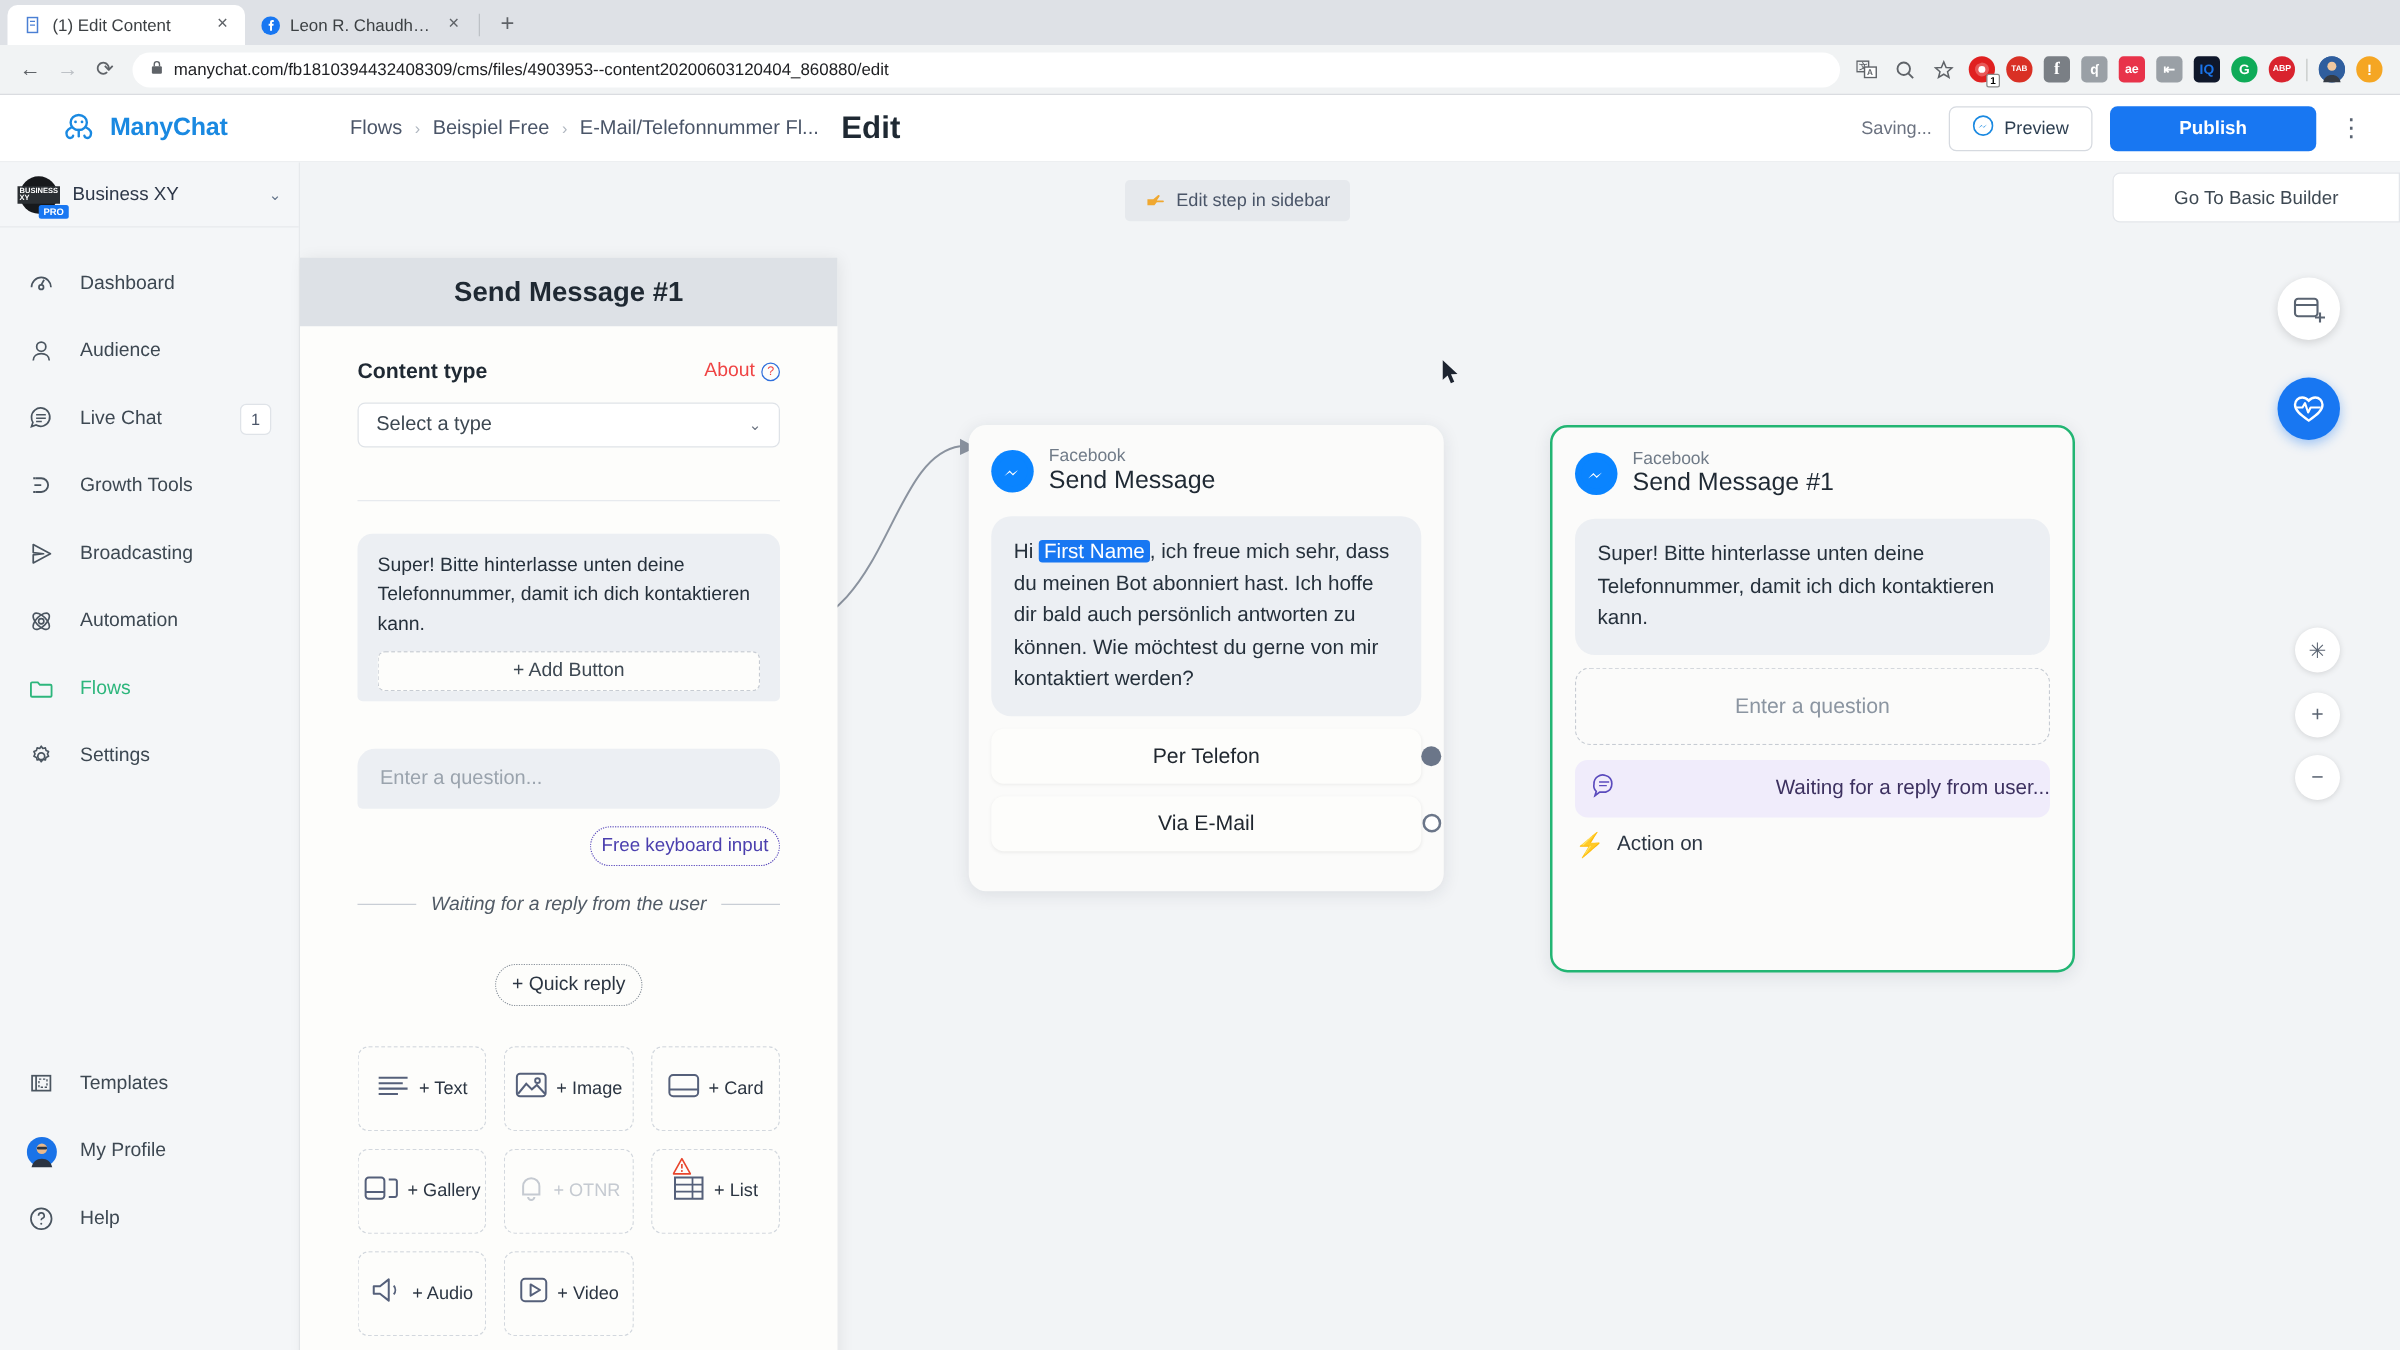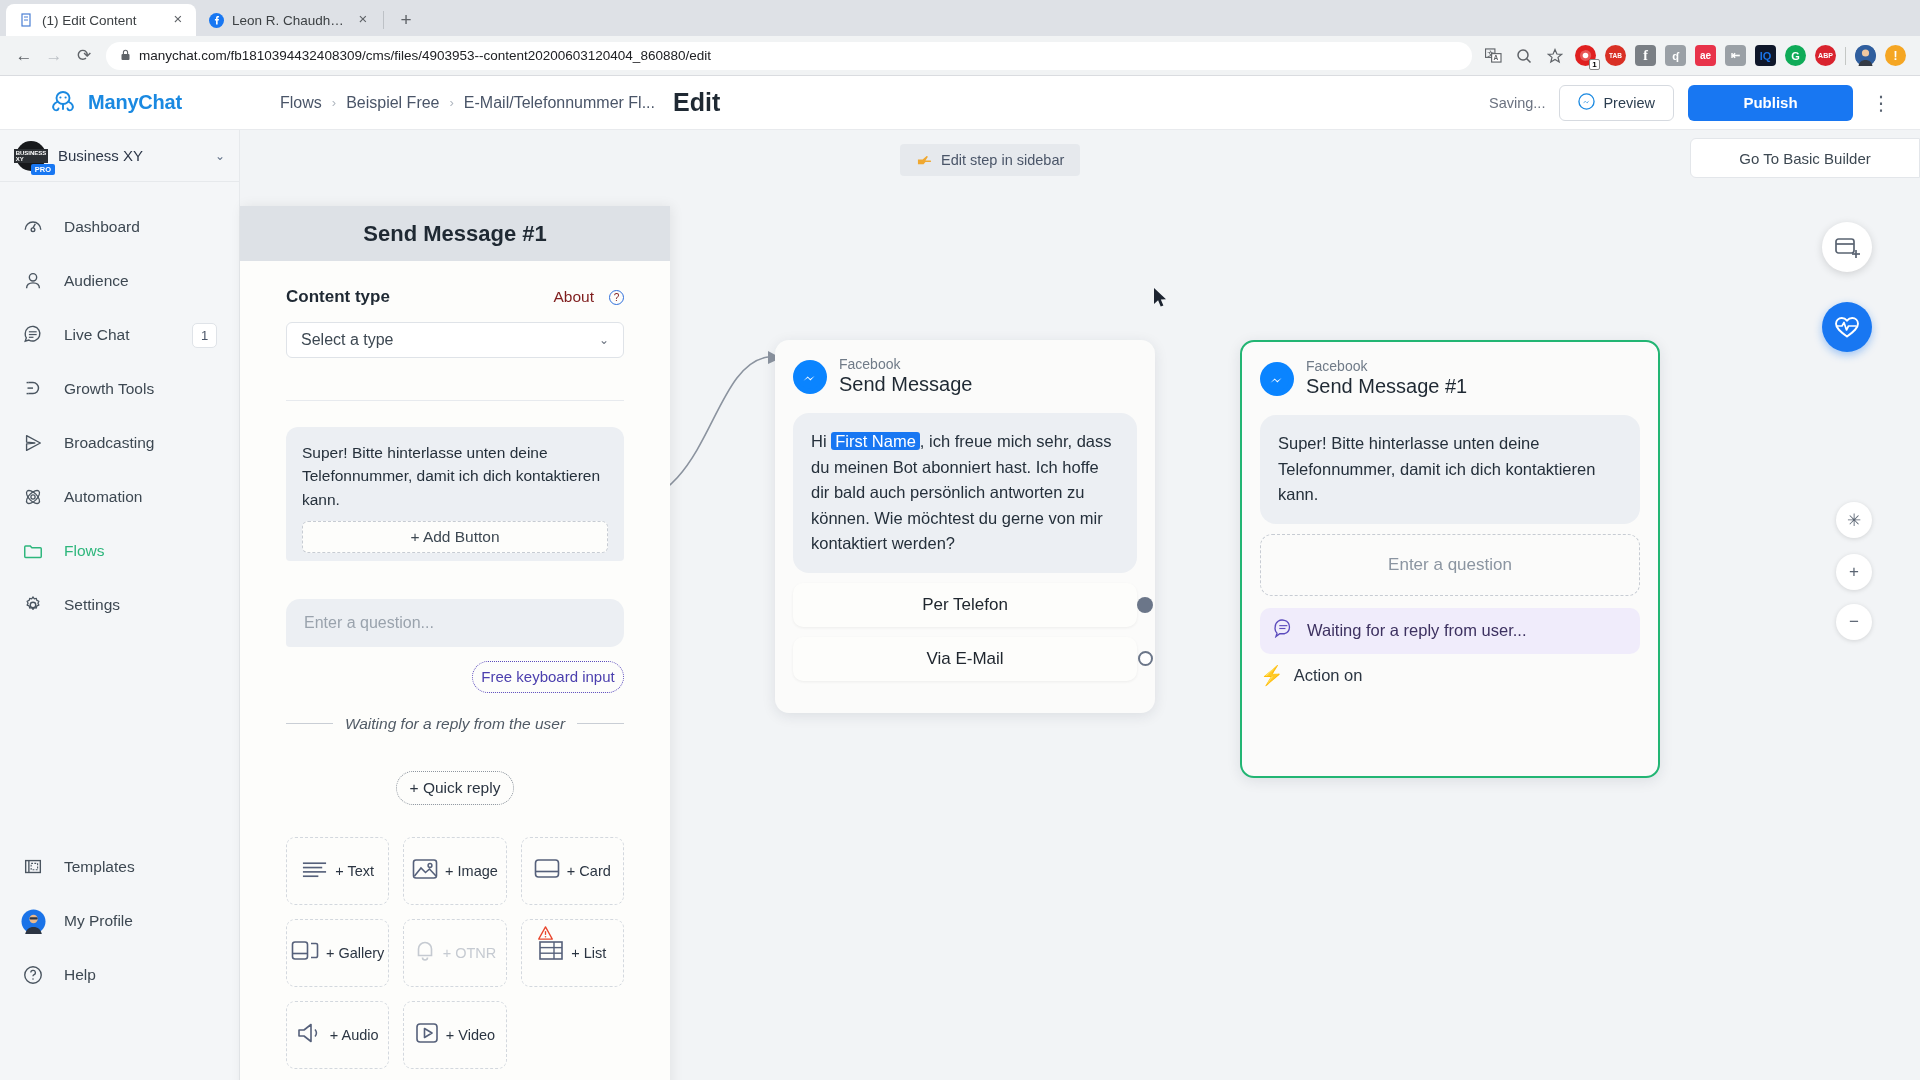--- a/index.html
+++ b/index.html
@@ -120,41 +120,41 @@
             display:flex; align-items:center; justify-content:center; font-size:17px; color:#20272f;
             box-shadow:0 1px 3px rgba(0,0,0,.06); position:relative;}
   .dot-filled { position:absolute; right:-16px; width:16px; height:16px; border-radius:50%; background:#6b7689;}
   .dot-open { position:absolute; right:-16px; width:15px; height:15px; border-radius:50%;
               border:2px solid #6b7689; background:#fff;}
 
   .node-sel { border:2px solid #22b573; background:#fbfbfa; }
   .qdash { margin:10px 18px 0 18px; border:1.5px dashed #c7ccd3; border-radius:12px; height:62px;
            display:flex; align-items:center; justify-content:center; font-size:17px; color:#8b95a1;}
   .wait-row { margin:12px 18px 0 18px; background:#f0ecfb; border-radius:10px; height:46px;
-              display:flex; align-items:center; gap:12px; padding-left:14px; font-size:16.5px; color:#3d3160;}
+              display:flex; align-items:center; gap:12px; padding-left:14px; font-size:16.5px; color:#3d3160;justify-content:space-between;}
   .action-row { margin:10px 18px 0 18px; display:flex; align-items:center; gap:10px; font-size:16.5px; color:#2b3542;}
   .bolt { color:#f5a623; font-size:19px;}
 
   .ghost-node { position:absolute; background:#fbfbfa; border-radius:14px; box-shadow:0 3px 14px rgba(30,40,60,.09);}
   .ghost-txt { position:absolute; font-size:16.5px; color:#25303b;}
   .ghost-dash { position:absolute; border:1.5px dashed #d3d8de; border-radius:10px;}
   .step-dot { position:absolute; width:16px; height:16px; border-radius:50%; background:#6b7689;}
   .collapse-btn { position:absolute; width:30px; height:30px; border-radius:50%; background:#fff;
                   box-shadow:0 1px 5px rgba(0,0,0,.16); display:flex; align-items:center; justify-content:center;
                   color:#6b7380; font-size:13px;}
 
   
   .editpanel { position:absolute; top:130px; left:240px; width:430px; height:950px; background:#fdfdfb;
                box-shadow:2px 0 12px rgba(0,0,0,.07); z-index:20;}
   .ep-head { height:55px; background:#dde1e6; display:flex; align-items:center; justify-content:center;
              font-size:22px; font-weight:600; color:#1f2933;}
   .ep-body { padding:26px 46px 0 46px; }
   .ep-row { display:flex; align-items:center; justify-content:space-between; }
   .ep-label { font-size:17px; font-weight:700; color:#1f2933;}
-  .ep-about { font-size:15.5px; color:#7f1d1d; display:flex; align-items:center; gap:15px;}
+  .ep-about { font-size:15.5px; color:#ef4444; display:flex; align-items:center; gap:5px;}
   .ep-about-q { width:15px;height:15px;border-radius:50%;border:1.3px solid #2f6fdc;font-size:10px;
                 display:flex;align-items:center;justify-content:center;}
   .ep-select { margin-top:15px; height:36px; border:1px solid #dfe3e8; border-radius:6px; background:#fff;
                display:flex; align-items:center; padding:0 14px; font-size:16px; color:#3d4852;text-align:center;}
   .ep-select .chev { margin-left:auto; color:#6b7380; font-size:12px;}
   .ep-hr { margin-top:42px; border-top:1px solid #e7eaee; }
   .ep-bubble { margin-top:26px; background:#eceff3; border-radius:12px 12px 4px 4px; padding:14px 16px 8px 16px;
                font-size:15.5px; line-height:1.5; color:#25303b;}
   .ep-addbtn { margin-top:10px; border:1.5px dashed #c7ccd3; border-radius:6px; height:32px;
                display:flex; align-items:center; justify-content:center; font-size:15.5px; color:#3d4852;

